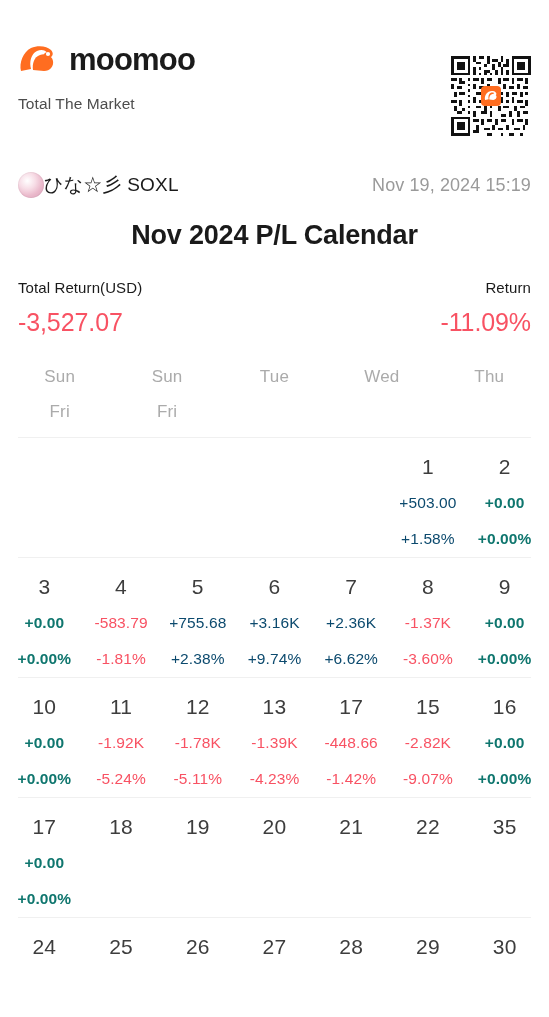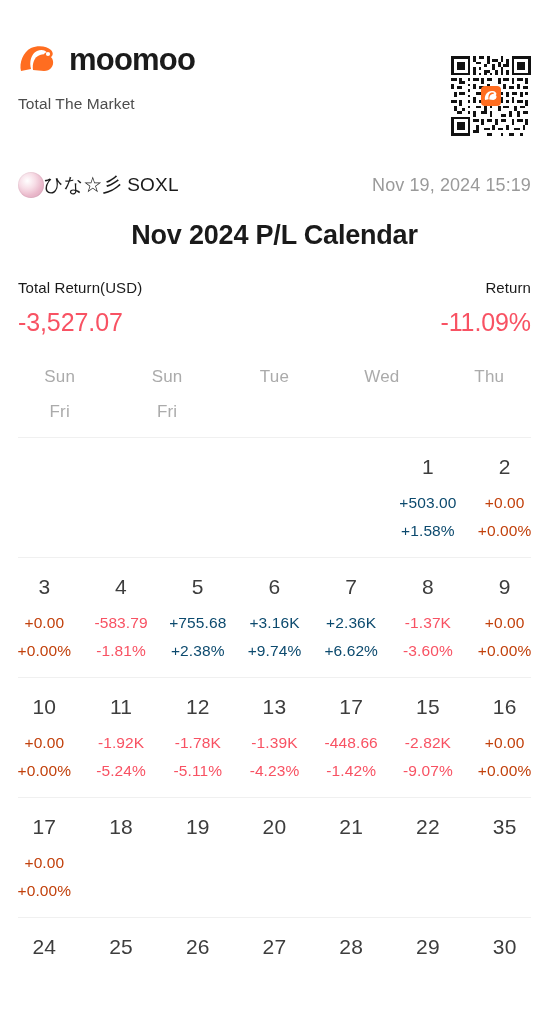--- a/index.html
+++ b/index.html
@@ -163,27 +163,27 @@
     letter-spacing: 0.2px;
   }
   .day-amt {
     font-size: 15.5px;
     margin-top: 17px;
     line-height: 1.1;
     letter-spacing: 0.1px;
   }
   .day-pct {
     font-size: 15.5px;
-    margin-top: 11px;
+    margin-top: 19px;
     line-height: 1.1;
     letter-spacing: 0.1px;
   }
   .pos { color: #0c4a6e; }
   .neg { color: #f85263; }
-  .zero { color: #c2410c; }
+  .zero { color: #0f766e; font-weight: bold; }
 </style>
 </head>
 <body>
 
 <div class="brand-header">
   <div class="brand-left">
     <div class="logo-row">
       <span class="logo-mark">
         <svg viewBox="0 0 42 30" xmlns="http://www.w3.org/2000/svg">
           <path d="M3 26 C1 18 5 7 13 3 C20 0 29 1 33 5 C36 8 35 12 31 13 C28 14 26 12 26 10 C26 8 28 7 29 8 C28 5 23 4 19 6 C13 9 11 17 13 24 Z" fill="#FF6D20"></path>

